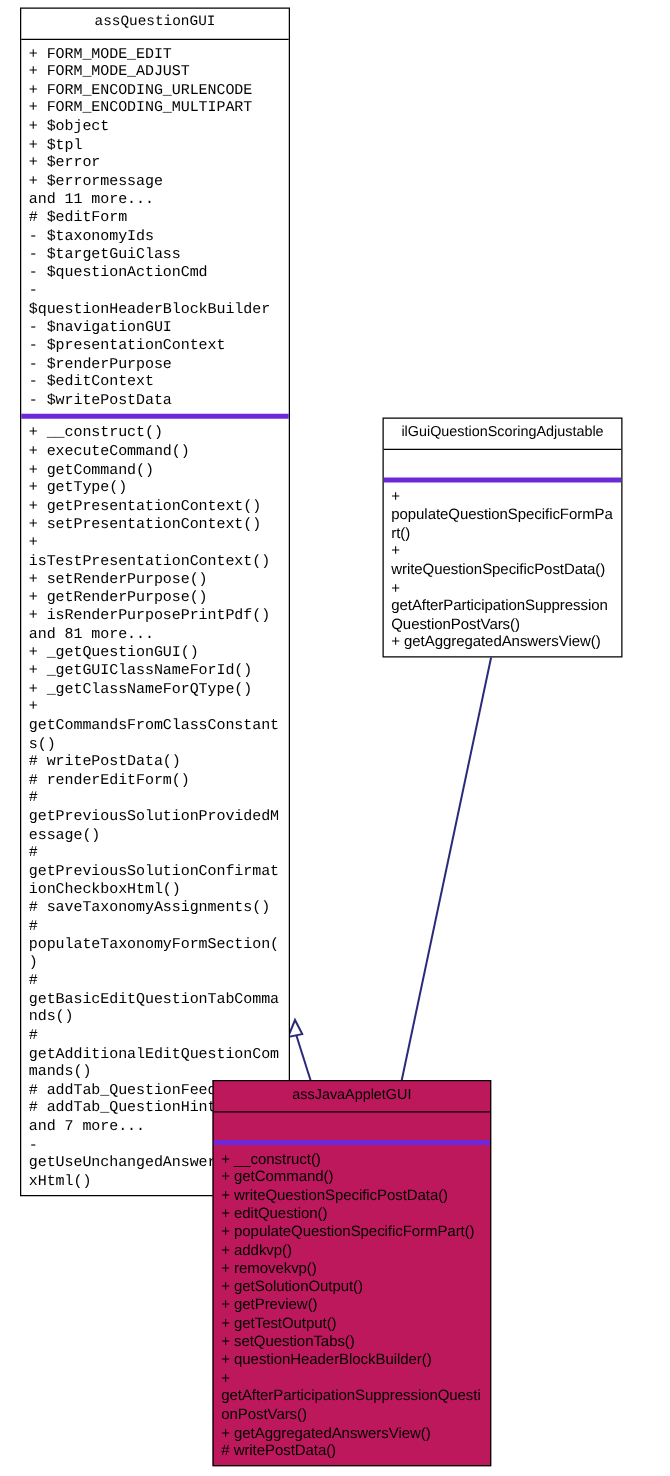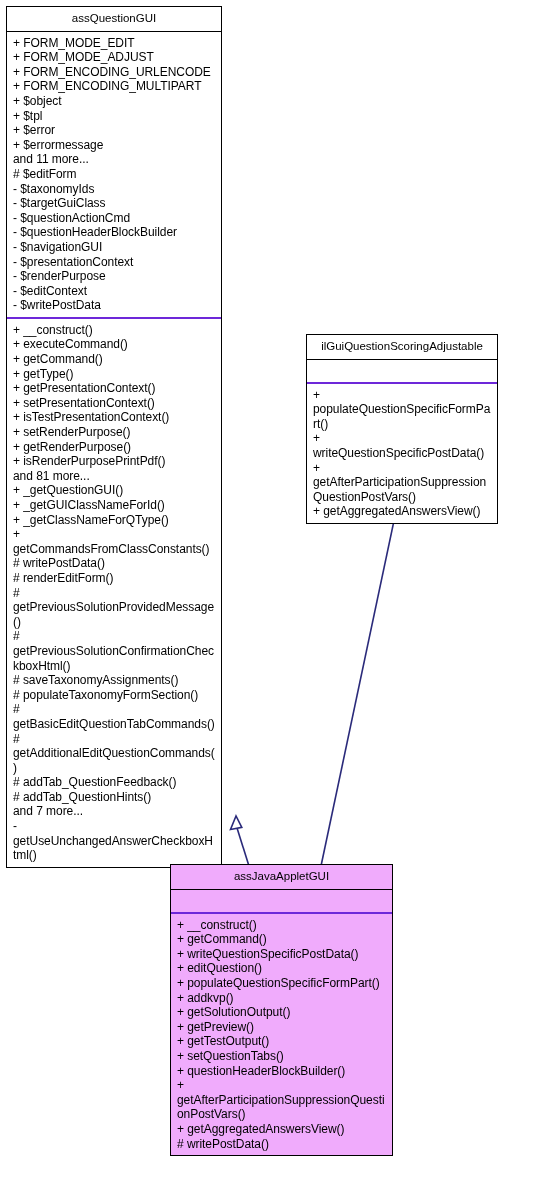--- a/index.html
+++ b/index.html
@@ -22,37 +22,37 @@
     height: 1181px;
   }
   .uml-box {
     position: absolute;
     box-sizing: border-box;
     border: 1px solid #000000;
     background: #ffffff;
     z-index: 2;
   }
   .uml-box.filled {
-    background: #f0abfc;
+    background: #be185d;
   }
   .box-title {
     text-align: center;
     font-size: 11.5px;
     line-height: 14.6px;
     padding: 4px 4px 5px 4px;
     border-bottom: 1px solid #000000;
     white-space: nowrap;
   }
   .box-section {
     padding: 4px 5px 4px 6px;
     font-size: 12px;
     line-height: 14.6px;
   }
   .box-section.divided {
-    border-top: 2px solid #6d28d9;
+    border-top: 4px solid #6d28d9;
   }
   .box-section.empty {
     height: 14px;
     padding: 4px 5px;
   }
   .member {
     white-space: normal;
     word-break: break-word;
     letter-spacing: -0.05px;
   }
@@ -76,21 +76,21 @@
       <line x1="249" y1="866" x2="237" y2="828" stroke="#2a2a7a" stroke-width="1.6"></line>
       <polygon points="236,816 230.5,829.5 241.8,827.3" fill="#ffffff" stroke="#2a2a7a" stroke-width="1.6"></polygon>
     </g>
 
     <g>
       <line x1="321" y1="866" x2="399" y2="497" stroke="#2a2a7a" stroke-width="1.6"></line>
       <polygon points="402,484 394.2,496.2 405.6,498.6" fill="#ffffff" stroke="#2a2a7a" stroke-width="1.6"></polygon>
     </g>
   </svg>
 
-  <div class="uml-box" style="left:6px; top:6px; width:216px;">
+  <div class="uml-box" style="left:16px; top:6px; width:216px;font-family:Liberation Mono, monospace;">
     <div class="box-title">assQuestionGUI</div>
     <div class="box-section">
         <div class="member">+ FORM_MODE_EDIT</div>
         <div class="member">+ FORM_MODE_ADJUST</div>
         <div class="member">+ FORM_ENCODING_URLENCODE</div>
         <div class="member">+ FORM_ENCODING_MULTIPART</div>
         <div class="member">+ $object</div>
         <div class="member">+ $tpl</div>
         <div class="member">+ $error</div>
         <div class="member">+ $errormessage</div>
@@ -151,20 +151,21 @@
   <div class="uml-box filled" style="left:170px; top:864px; width:223px;">
     <div class="box-title">assJavaAppletGUI</div>
     <div class="box-section empty"></div>
     <div class="box-section divided">
         <div class="member">+ __construct()</div>
         <div class="member">+ getCommand()</div>
         <div class="member">+ writeQuestionSpecificPostData()</div>
         <div class="member">+ editQuestion()</div>
         <div class="member">+ populateQuestionSpecificFormPart()</div>
         <div class="member">+ addkvp()</div>
+        <div class="member">+ removekvp()</div>
         <div class="member">+ getSolutionOutput()</div>
         <div class="member">+ getPreview()</div>
         <div class="member">+ getTestOutput()</div>
         <div class="member">+ setQuestionTabs()</div>
         <div class="member">+ questionHeaderBlockBuilder()</div>
         <div class="member">+ getAfterParticipationSuppressionQuestionPostVars()</div>
         <div class="member">+ getAggregatedAnswersView()</div>
         <div class="member"># writePostData()</div>
       </div>
   </div>

